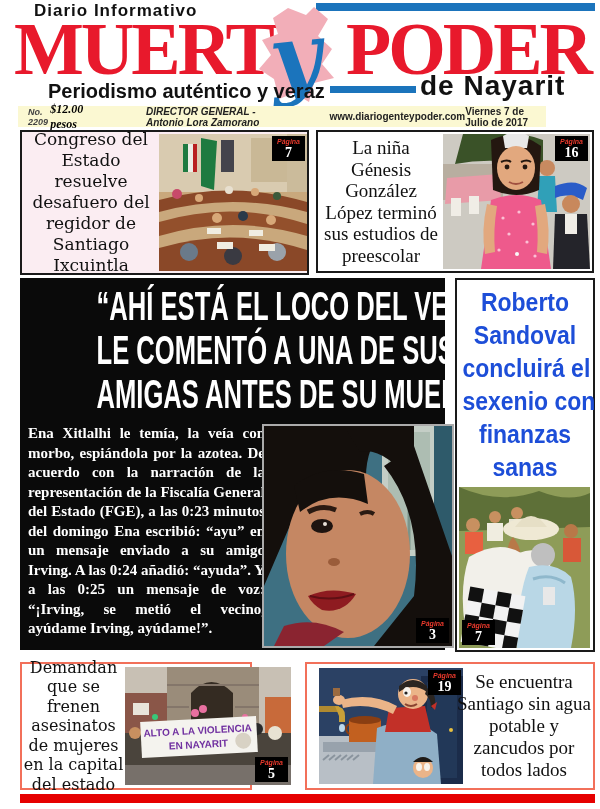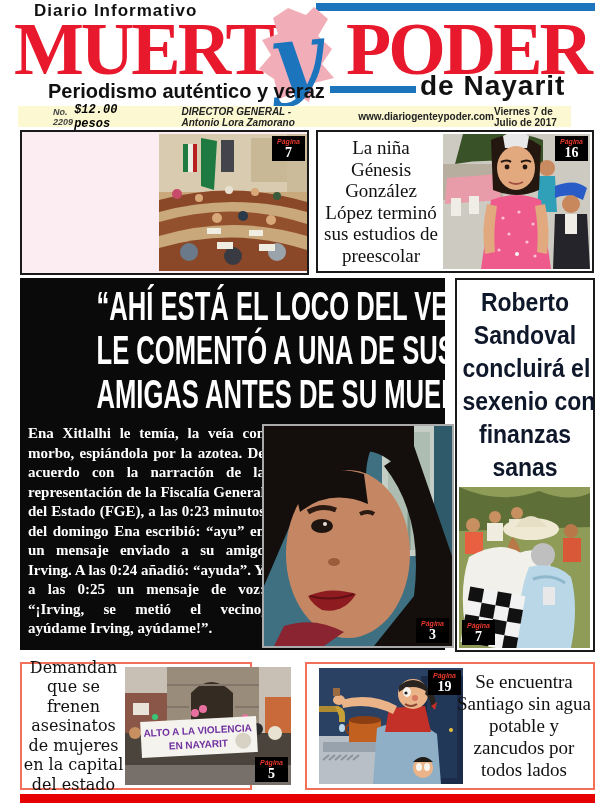--- a/index.html
+++ b/index.html
@@ -15,24 +15,24 @@
   .mast-poder{left:346px;}
   .mast-map{position:absolute;left:254px;top:6px;width:102px;height:100px;}
   .bar-top{position:absolute;left:316px;top:3px;width:279px;height:8px;background:#1B74BC;}
   .bar-mid{position:absolute;left:330px;top:86px;width:86px;height:7px;background:#1B74BC;}
   .mast-tagline-bottom{position:absolute;left:48px;top:80px;font-size:20px;font-weight:bold;color:#111;}
   .mast-region{position:absolute;left:420px;top:70px;font-size:28px;font-weight:bold;color:#111;
         letter-spacing:1px;}
 
   
   .infobar{position:absolute;left:18px;top:106px;width:528px;height:21px;background:#FBF8D2;
-        display:flex;align-items:center;font-size:10px;color:#222;font-weight:bold;padding-left:25px;}
+        display:flex;align-items:center;font-size:10px;color:#222;font-weight:bold;}
   .ib-no{margin-left:10px;font-style:italic;font-size:9px;color:#444;}
   .ib-price{font-style:italic;font-size:12px;color:#000;
-        font-family:Liberation Mono, monospace;}
+        font-family:Liberation Serif, serif;}
   .ib-dir{margin-left:58px;font-style:italic;}
   .ib-web{margin-left:48px;}
   .ib-date{margin-left:auto;margin-right:6px;}
 
   
   .story-box{position:absolute;border:2px solid #1A1A1A;background:#fff;box-sizing:border-box;}
   .photo{position:absolute;overflow:hidden;}
   .photo svg{display:block;width:100%;height:100%;}
 
   .box-congress{left:20px;top:130px;width:289px;height:145px;background:#FBEDF2;}
@@ -51,21 +51,21 @@
   .box-main{position:absolute;left:20px;top:278px;width:425px;height:372px;background:#0A0A0A;}
   .main-headline{position:absolute;left:0;top:6px;width:425px;text-align:center;color:#fff;}
   .main-headline .hl{display:block;white-space:nowrap;font-weight:bold;font-size:40px;
         line-height:44px;letter-spacing:0px;transform:scaleX(0.64);transform-origin:50% 50%;}
   .main-body{position:absolute;left:8px;top:146px;width:237px;height:218px;color:#fff;
         font-family:"Liberation Serif",serif;font-weight:bold;font-size:15px;line-height:19.5px;
         text-align:justify;}
   .main-photo{left:242px;top:146px;width:188px;height:220px;border:2px solid #ABABAB;}
 
   .box-sandoval{left:455px;top:278px;width:140px;height:374px;}
-  .sandoval-headline{position:absolute;left:0;top:6px;width:136px;text-align:center;color:#0f172a;}
+  .sandoval-headline{position:absolute;left:0;top:6px;width:136px;text-align:center;color:#1d4ed8;}
   .sandoval-headline .hl{display:block;white-space:nowrap;font-weight:bold;font-size:25px;
         line-height:33px;transform:scaleX(0.92);transform-origin:50% 50%;}
   .sandoval-photo{left:2px;top:207px;width:131px;height:161px;}
 
   
   .box-red{border:2px solid #F2705A;}
   .box-demandan{left:20px;top:662px;width:232px;height:128px;}
   .demandan-text{position:absolute;left:0;top:0;width:103px;height:100%;display:flex;
         align-items:center;justify-content:center;text-align:center;
         font-family:"DejaVu Serif",serif;font-size:16px;line-height:19.5px;color:#111;}
@@ -111,20 +111,21 @@
 
   <div class="infobar">
     <span class="ib-no">No. 2209</span>
     <span class="ib-price">$12.00 pesos</span>
     <span class="ib-dir">DIRECTOR GENERAL  -  Antonio Lora Zamorano</span>
     <span class="ib-web">www.diariogenteypoder.com</span>
     <span class="ib-date">Viernes 7 de Julio de 2017</span>
   </div>
 
   <div class="story-box box-congress">
+    <div class="congress-text">Congreso del Estado resuelve desafuero del regidor de Santiago Ixcuintla</div>
     <div class="photo congress-photo">
       <svg viewBox="0 0 148 137" preserveAspectRatio="none">
         <rect width="148" height="62" fill="#D9CBB0"></rect>
         <rect x="92" y="4" width="36" height="44" fill="#C9B896"></rect>
         <rect x="128" y="0" width="20" height="60" fill="#CBBB9B"></rect>
         <rect x="62" y="6" width="13" height="32" fill="#44444C"></rect>
         <g>
           <rect x="24" y="10" width="5" height="28" fill="#1E7A40"></rect>
           <rect x="29" y="10" width="5" height="28" fill="#EDEDE6"></rect>
           <rect x="34" y="10" width="4" height="28" fill="#B82020"></rect>

